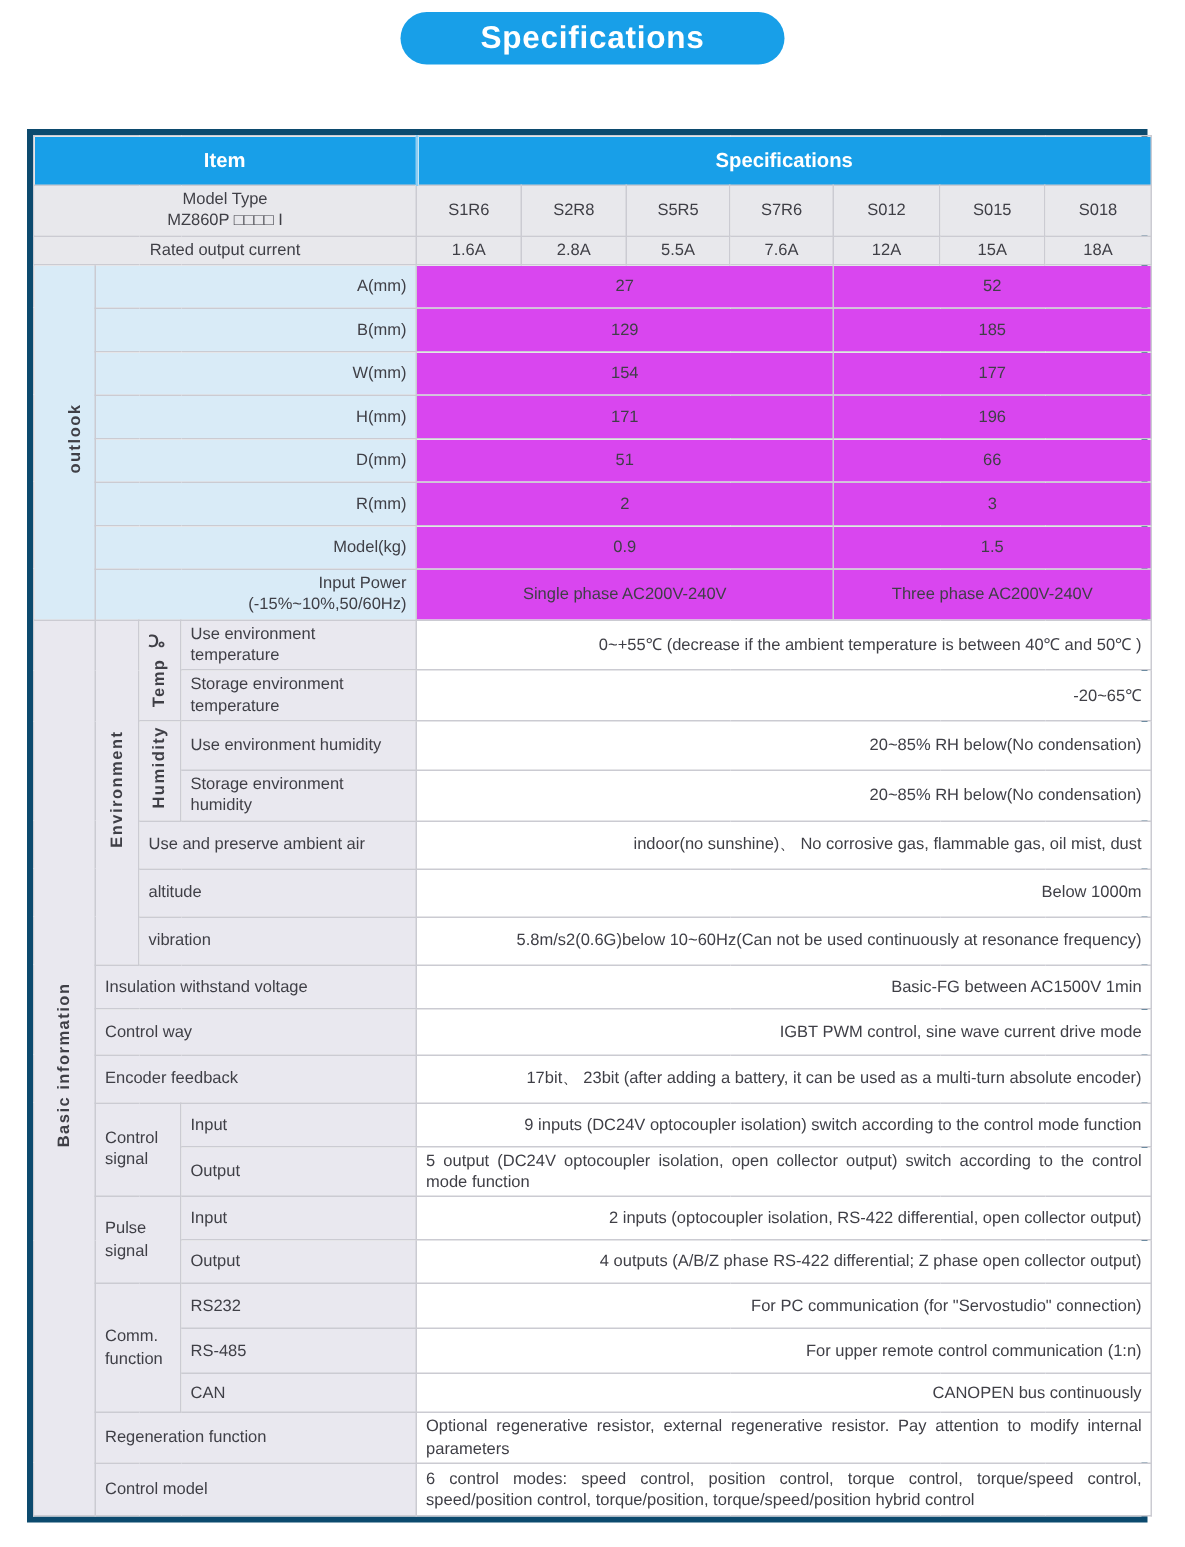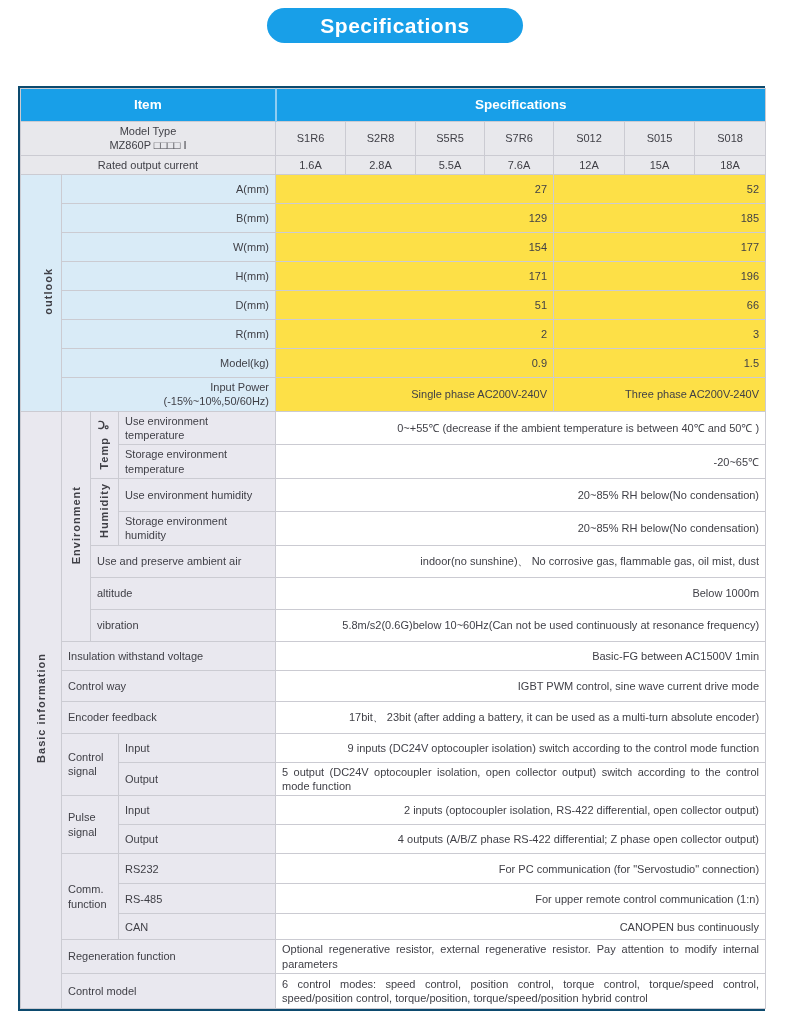--- a/index.html
+++ b/index.html
@@ -25,21 +25,21 @@
     background: var(--accent);
     border-radius: 18px;
     color: #fff;
     font-size: 21px; font-weight: bold;
     text-align: center; line-height: 35px;
     letter-spacing: 0.5px;
   }
   .twrap {
     width: 747px;
     margin: 43px 0 0 18px;
-    border: 2px solid #0c4a6e;
+    border: 4px solid #0c4a6e;
   }
   table.spec {
     border-collapse: collapse;
     table-layout: fixed;
     width: 100%;
     font-size: 11px;
     color: var(--text);
   }
   table.spec td {
     border: 1px solid var(--border_gray);
@@ -65,21 +65,21 @@
     border: 2px solid #ffffff;
     text-align: center;
   }
   
   td.b { background: var(--light_blue); text-align: right; }
   
   td.g { background: var(--label_gray); text-align: left; padding-left: 8px; }
   td.gmid { background: var(--label_gray); text-align: center; }
   
   td.v { background: #fff; text-align: right; padding: 2px 9px; }
-  td.vc { background: #fde047; text-align: right; }
+  td.vc { background: #d946ef; text-align: center; }
   td.just { text-align: justify; }
   .vt {
     writing-mode: vertical-rl;
     transform: rotate(180deg);
     display: inline-block;
     font-weight: bold;
     letter-spacing: 1px;
     font-size: 11px;
     white-space: nowrap;
   }

